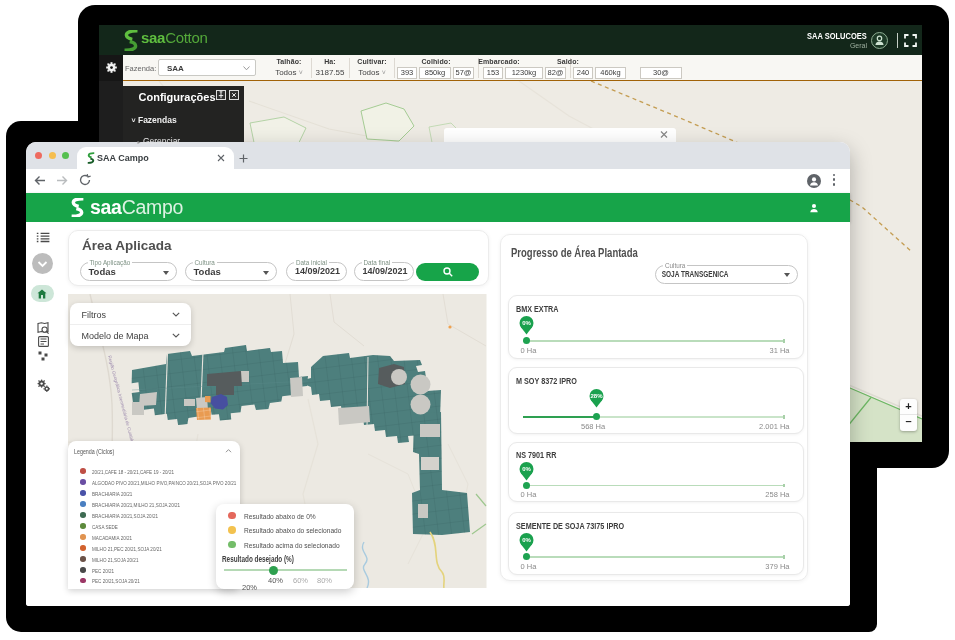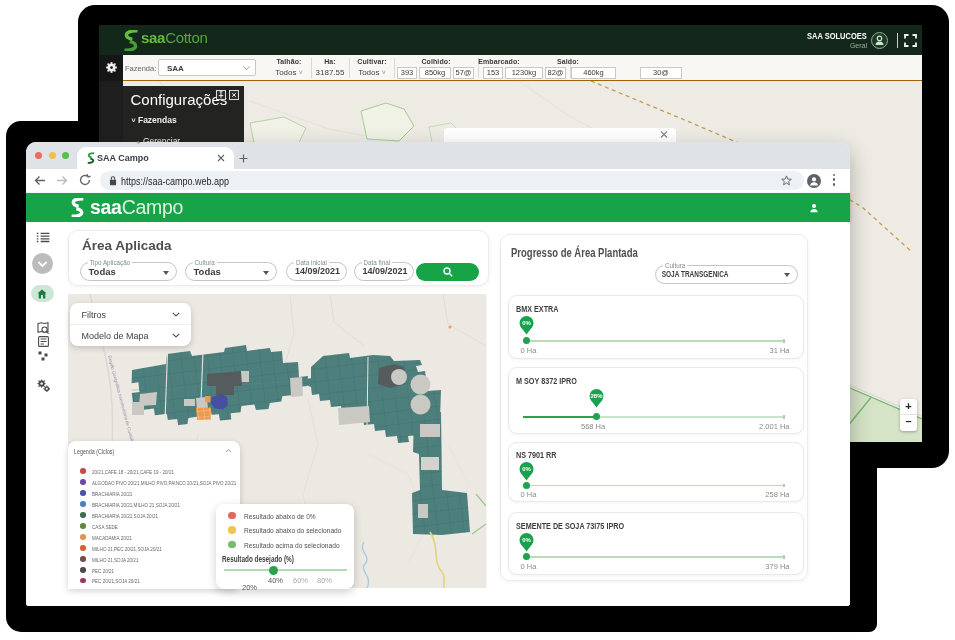--- a/index.html
+++ b/index.html
@@ -122,21 +122,21 @@
         <b>Embarcado:</b>
       </div>
     <div class="bwbox" style="left:384px;width:20px">153</div>
     <div class="bwbox" style="left:406px;width:38px">1230kg</div>
     <div class="bwbox" style="left:446px;width:21px">82@</div>
     <div class="bwsep" style="left:470.5px"></div>
     <div class="bwcol" style="left:439px;width:60px">
         <b>Saldo:</b>
       </div>
     <div class="bwbox" style="left:474px;width:20px">240</div>
-    <div class="bwbox" style="left:472px;width:45px">460kg</div>
+    <div class="bwbox" style="left:496px;width:31px">460kg</div>
     <div class="bwbox" style="left:541px;width:42px">30@</div>
   </div>
   <div class="abs" id="bw-map">
     <svg width="823" height="362" viewBox="0 0 823 362">
       <rect width="823" height="362" fill="#eeebe4"></rect>
       <path d="M0 40 L120 75 L260 95 L380 60" fill="none" stroke="#e4e0d6" stroke-width="1.5"></path>
       <path d="M60 0 L110 60 L170 61.5" fill="none" stroke="#e7e3da" stroke-width="1.2"></path>
       <path d="M150 20 L230 48 L300 61" fill="none" stroke="#e5e1d7" stroke-width="1.1"></path>
       <path d="M420 0 L470 35 L520 61.5" fill="none" stroke="#e7e3da" stroke-width="1.2"></path>
       <polygon points="262,30 287,22 305,28 315,45 300,60 268,58" fill="#f1f2e6" stroke="#9cc78a" stroke-width="0.9"></polygon>
@@ -166,21 +166,21 @@
       <rect x="1.5" y="1.5" width="2.2" height="2.2"></rect>
           <rect x="8.3" y="1.5" width="2.2" height="2.2"></rect>
       <rect x="1.5" y="8.3" width="2.2" height="2.2"></rect>
           <rect x="8.3" y="8.3" width="2.2" height="2.2"></rect>
         </g>
       <circle cx="6" cy="6" r="1.5" fill="#161616"></circle>
     </svg>
   </div>
   <div class="abs" id="bw-darkcol"></div>
   <div class="abs" id="bw-config">
-    <div class="abs" style="left:8px;top:5px;font-size:15px;font-weight:normal;color:#fff">Configurações</div>
+    <div class="abs" style="left:16px;top:5px;font-size:11px;font-weight:bold;color:#fff">Configurações</div>
     <div class="abs" style="left:93px;top:3.5px;width:10px;height:10px;border:1px solid #ddd;background:#2e2e2e;">
       <svg width="8" height="8" viewBox="0 0 8 8" style="display:block;margin:0.5px auto">
           <path d="M4 0.8 L4 4.4 M2.6 0.8 L5.4 0.8 M1.8 4.6 L6.2 4.6 M4 4.6 L4 7.2" stroke="#fff" stroke-width="0.9"></path>
         </svg>
     </div>
     <div class="abs" style="left:106px;top:3.5px;width:10px;height:10px;border:1px solid #ddd;background:#2e2e2e;">
       <svg width="8" height="8" viewBox="0 0 8 8" style="display:block;margin:0.5px auto">
           <path d="M2.2 2.2 L5.8 5.8 M5.8 2.2 L2.2 5.8" stroke="#fff" stroke-width="0.9"></path>
         </svg>
     </div>
@@ -210,30 +210,20 @@
     <svg class="abs" style="left:8px;top:6.5px" width="12" height="11" viewBox="0 0 12 11">
         <path d="M11 5.5 L1.5 5.5 M5.5 1.5 L1.5 5.5 L5.5 9.5" fill="none" stroke="#5f6368" stroke-width="1.4"></path>
       </svg>
     <svg class="abs" style="left:30px;top:6.5px" width="12" height="11" viewBox="0 0 12 11">
         <path d="M1 5.5 L10.5 5.5 M6.5 1.5 L10.5 5.5 L6.5 9.5" fill="none" stroke="#b9bcbe" stroke-width="1.4"></path>
       </svg>
     <svg class="abs" style="left:52.5px;top:5.5px" width="12" height="12" viewBox="0 0 12 12">
         <path d="M10.5 6 A4.5 4.5 0 1 1 8.6 2.3" fill="none" stroke="#5f6368" stroke-width="1.4"></path>
         <path d="M8.2 0.2 L9 3 L11.6 2.1" fill="none" stroke="#5f6368" stroke-width="1.2"></path>
       </svg>
-    <div class="abs" style="left:74px;top:2.5px;width:704px;height:19px;border-radius:10px;background:#edf0f4">
-      <svg class="abs" style="left:8.5px;top:4.5px" width="8" height="10" viewBox="0 0 10 13">
-          <rect x="1" y="5" width="8" height="7" rx="1" fill="#44474a"></rect>
-          <path d="M2.8 5 L2.8 3.2 A2.2 2.2 0 0 1 7.2 3.2 L7.2 5" fill="none" stroke="#44474a" stroke-width="1.4"></path>
-        </svg>
-      <div class="abs" style="left:20.5px;top:4.5px;font-size:10px;color:#26292c;transform:scaleX(0.9);transform-origin:left">https://saa-campo.web.app</div>
-      <svg class="abs" style="right:12px;top:3.5px" width="11" height="11" viewBox="0 0 12 12">
-          <path d="M6 1 L7.5 4.4 L11.2 4.7 L8.4 7.1 L9.2 10.7 L6 8.8 L2.8 10.7 L3.6 7.1 L0.8 4.7 L4.5 4.4 Z" fill="none" stroke="#5f6368" stroke-width="1"></path>
-        </svg>
-    </div>
     <div class="abs" style="left:780.5px;top:5px;width:14px;height:14px;border-radius:50%;background:#5f6368">
       <svg width="14" height="14" viewBox="0 0 14 14">
           <circle cx="7" cy="5.4" r="2.1" fill="#fff"></circle>
           <path d="M3 11.5 C3.4 9.2 5 8.2 7 8.2 C9 8.2 10.6 9.2 11 11.5 Z" fill="#fff"></path>
         </svg>
     </div>
     <div class="abs" style="left:806.5px;top:5px;width:3px;height:14px;">
       <div style="width:2.6px;height:2.6px;border-radius:50%;background:#5f6368;margin-bottom:2.2px"></div>
       <div style="width:2.6px;height:2.6px;border-radius:50%;background:#5f6368;margin-bottom:2.2px"></div>
       <div style="width:2.6px;height:2.6px;border-radius:50%;background:#5f6368"></div>

